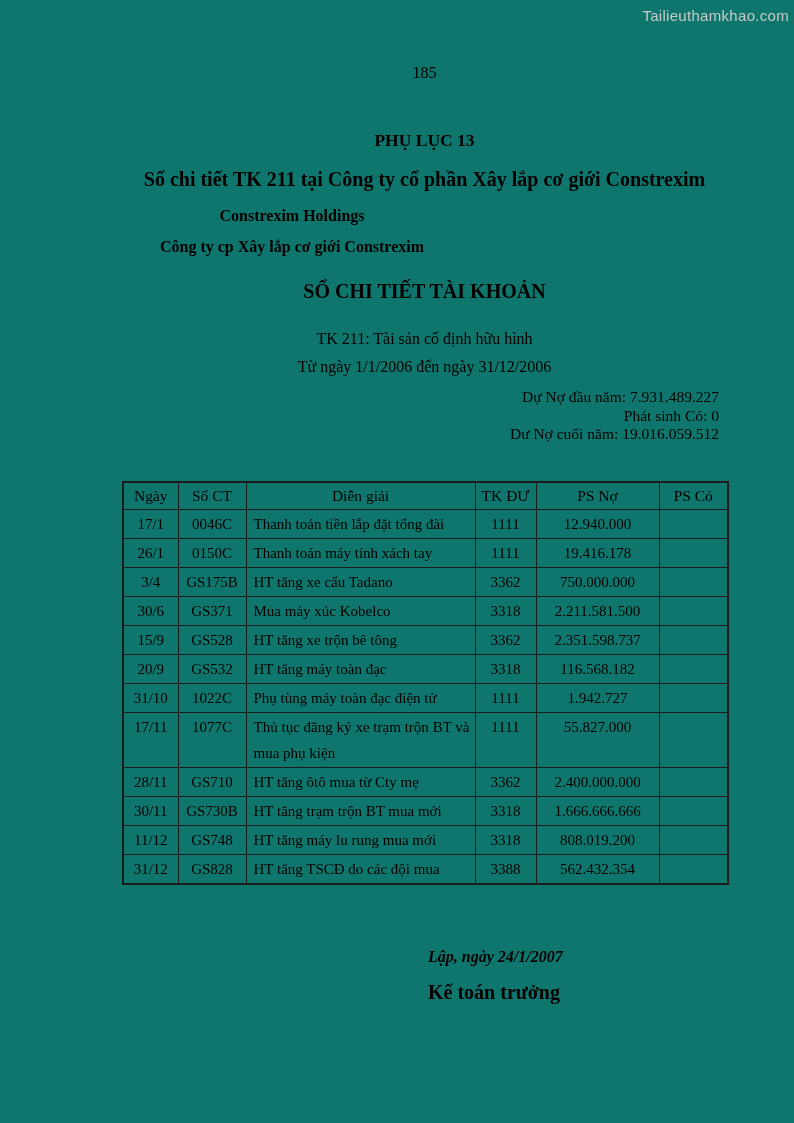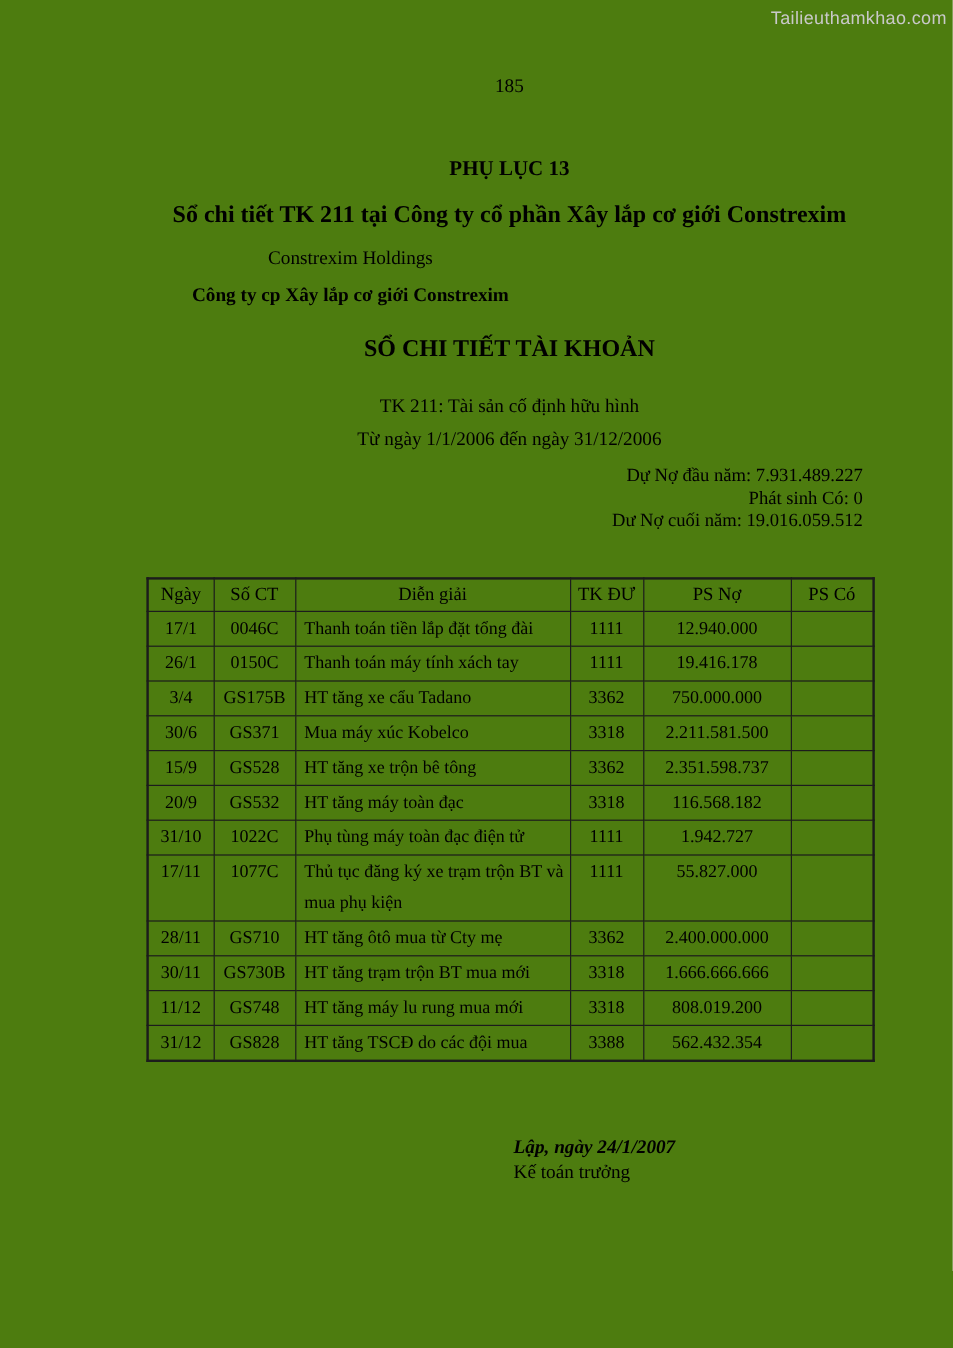--- a/index.html
+++ b/index.html
@@ -1,21 +1,21 @@
 <!DOCTYPE html>
 <html><head>
 <meta charset="utf-8">
 <style>
   html, body { margin: 0; padding: 0; background: #e8e8e8; }
   .page {
     position: relative;
     width: 794px;
     height: 1123px;
     margin: 0 auto;
-    background: #4d7c0f;
+    background: #0f766e;
     font-family: "Liberation Serif", serif;
     color: #000000;
     overflow: hidden;
   }
   .watermark {
     position: absolute;
     top: 7px;
     right: 5px;
     font-family: "Liberation Sans", sans-serif;
     font-size: 15px;
@@ -30,21 +30,21 @@
     height: 1123px;
   }
   .abs { position: absolute; left: 0; width: 100%; }
   .center { text-align: center; }
 
   .page-number { top: 64px; font-size: 16px; }
   .appendix-title { top: 130px; font-size: 17.5px; font-weight: bold; }
   .appendix-subtitle { top: 168px; font-size: 20px; font-weight: bold; text-align: center; }
 
   .company-block { position: absolute; top: 207px; left: 0; width: 340px; text-align: center; }
-  .company-line1 { font-size: 16px; font-weight: normal; }
+  .company-line1 { font-size: 16px; font-weight: bold; }
   .company-line2 { margin-top: 13px; font-size: 16px; font-weight: bold; }
 
   .ledger-title { top: 280px; font-size: 20px; font-weight: bold; }
   .ledger-account { top: 330px; font-size: 16px; }
   .ledger-period { top: 358px; font-size: 16px; }
 
   .summary {
     position: absolute;
     top: 388px;
     right: 8px;
@@ -96,21 +96,21 @@
   .w-psco { width: 69px; }
 
   .footer-block {
     position: absolute;
     top: 948px;
     left: 306px;
     width: 300px;
     text-align: left;
   }
   .footer-date { font-size: 16px; font-weight: bold; font-style: italic; }
-  .footer-signer { margin-top: 3px; font-size: 16px; font-weight: normal; }
+  .footer-signer { margin-top: 15px; font-size: 20px; font-weight: bold; }
 </style>
 </head>
 <body>
 
 <div class="page">
 
   <div class="watermark">Tailieuthamkhao.com</div>
 
   <div class="content">
 

